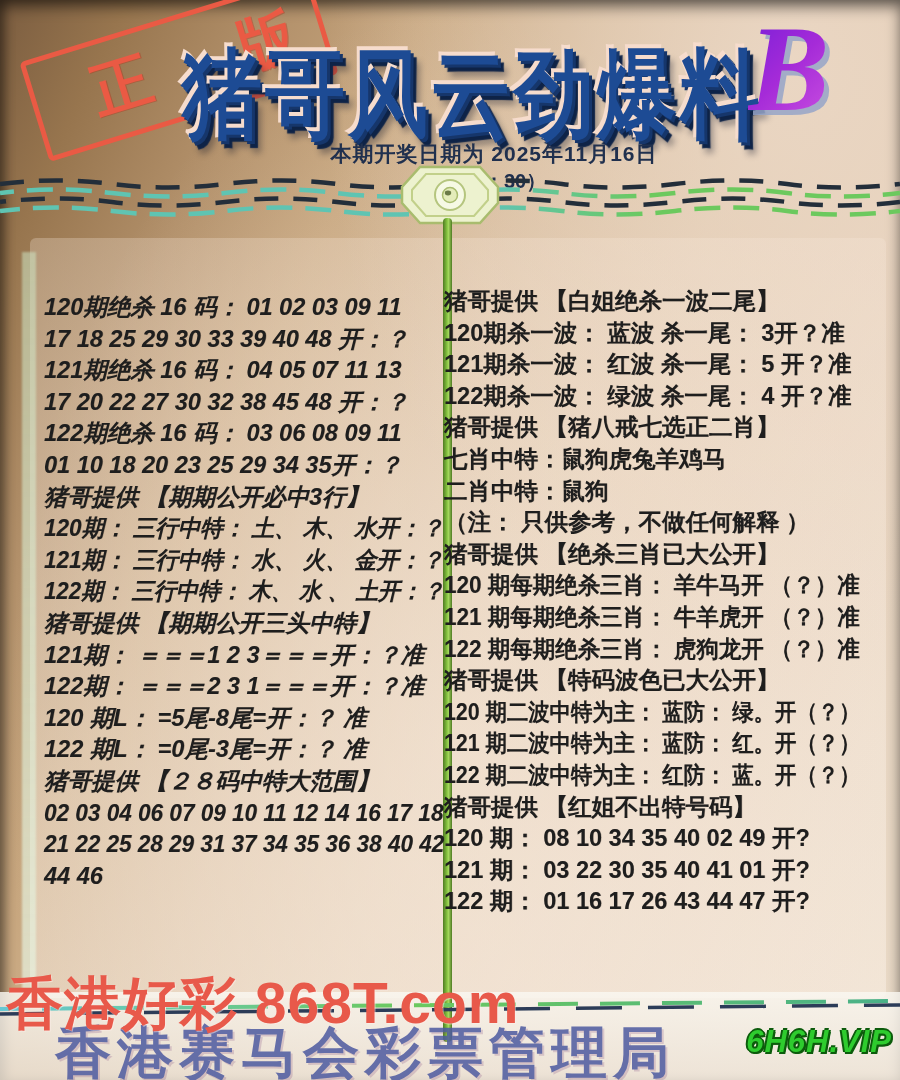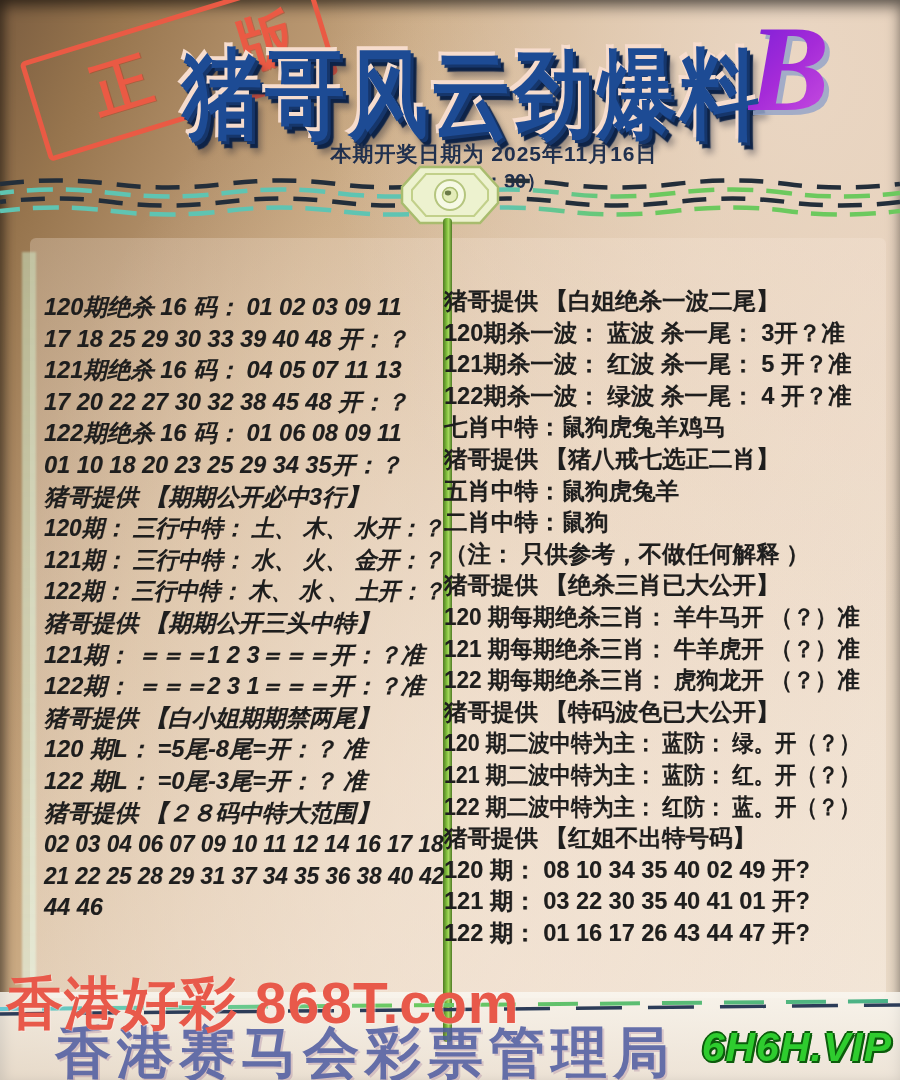--- a/index.html
+++ b/index.html
@@ -87,21 +87,21 @@
     text-shadow:2px 2px 0 rgba(120,60,120,.25);
   }
   .wm-red {
     position:absolute; left:6px; top:966px; z-index:5; white-space:nowrap;
     font-size:57px; font-weight:900; letter-spacing:1px;
     color:var(--watermark-red,#e8594a);
     text-shadow:1px 1px 0 rgba(255,240,235,.5);
   }
   .wm-green {
     position:absolute; right:8px; top:1024px; z-index:5;
-    font-size:41px; font-weight:900; font-style:italic; letter-spacing:1px;
+    font-size:31px; font-weight:900; font-style:italic; letter-spacing:1px;
     color:var(--watermark-green,#2ecc2e);
     text-shadow:-2px 0 0 #0c5c0c, 2px 0 0 #0c5c0c, 0 -2px 0 #0c5c0c, 0 2px 0 #0c5c0c, 2px 2px 0 #0c5c0c;
   }
 </style>
 </head>
 <body>
 
 <div class="sheet">
 
   <div class="paper-glow"></div>
@@ -141,45 +141,43 @@
     <ellipse cx="50" cy="31" rx="3.2" ry="2.4" fill="#6a7a46"></ellipse>
   </svg>
 
   <div class="divider"></div>
 
   <div class="col left">
       <div class="text-line">120期绝杀 16 码：  01 02 03 09 11</div>
       <div class="text-line">17 18 25 29 30 33 39 40 48 开：？</div>
       <div class="text-line">121期绝杀 16 码：  04 05 07 11 13</div>
       <div class="text-line">17 20 22 27 30 32 38 45 48 开：？</div>
-      <div class="text-line">122期绝杀 16 码：  01 06 08 09 11</div>
+      <div class="text-line">122期绝杀 16 码：  03 06 08 09 11</div>
       <div class="text-line">01 10 18 20 23 25 29 34 35开：？</div>
       <div class="text-line">猪哥提供 【期期公开必中3行】</div>
       <div class="text-line" style="transform: scaleX(0.956938);">120期： 三行中特： 土、 木、 水开：？</div>
       <div class="text-line" style="transform: scaleX(0.956938);">121期： 三行中特： 水、 火、 金开：？</div>
       <div class="text-line" style="transform: scaleX(0.943396);">122期： 三行中特： 木、 水 、 土开：？</div>
       <div class="text-line">猪哥提供 【期期公开三头中特】</div>
       <div class="text-line">121期： ＝＝＝1 2 3＝＝＝开：？准</div>
       <div class="text-line">122期： ＝＝＝2 3 1＝＝＝开：？准</div>
-      <div class="text-line">猪哥提供 【白小姐期期禁两尾】</div>
       <div class="text-line">120 期L： =5尾-8尾=开：？ 准</div>
       <div class="text-line">122 期L： =0尾-3尾=开：？ 准</div>
       <div class="text-line">猪哥提供 【２８码中特大范围】</div>
       <div class="text-line" style="transform: scaleX(0.959233);">02 03 04 06 07 09 10 11 12 14 16 17 18</div>
       <div class="text-line" style="transform: scaleX(0.956938);">21 22 25 28 29 31 37 34 35 36 38 40 42</div>
       <div class="text-line">44 46</div>
     </div>
   <div class="col right">
       <div class="text-line">猪哥提供 【白姐绝杀一波二尾】</div>
       <div class="text-line">120期杀一波： 蓝波 杀一尾： 3开？准</div>
       <div class="text-line">121期杀一波： 红波 杀一尾： 5 开？准</div>
       <div class="text-line">122期杀一波： 绿波 杀一尾： 4 开？准</div>
+      <div class="text-line">猪哥提供 【猪八戒七选正二肖】</div>
       <div class="text-line">七肖中特：鼠狗虎兔羊鸡马</div>
-      <div class="text-line">猪哥提供 【猪八戒七选正二肖】</div>
-      <div class="text-line">五肖中特：鼠狗虎兔羊</div>
       <div class="text-line">二肖中特：鼠狗</div>
       <div class="text-line">（注： 只供参考，不做任何解释 ）</div>
       <div class="text-line">猪哥提供 【绝杀三肖已大公开】</div>
       <div class="text-line" style="transform: scaleX(0.956322);">120 期每期绝杀三肖： 羊牛马开 （？）准</div>
       <div class="text-line" style="transform: scaleX(0.956322);">121 期每期绝杀三肖： 牛羊虎开 （？）准</div>
       <div class="text-line" style="transform: scaleX(0.956322);">122 期每期绝杀三肖： 虎狗龙开 （？）准</div>
       <div class="text-line">猪哥提供 【特码波色已大公开】</div>
       <div class="text-line" style="transform: scaleX(0.908297);">120 期二波中特为主： 蓝防： 绿。开（？）</div>
       <div class="text-line" style="transform: scaleX(0.908297);">121 期二波中特为主： 蓝防： 红。开（？）</div>
       <div class="text-line" style="transform: scaleX(0.908297);">122 期二波中特为主： 红防： 蓝。开（？）</div>

